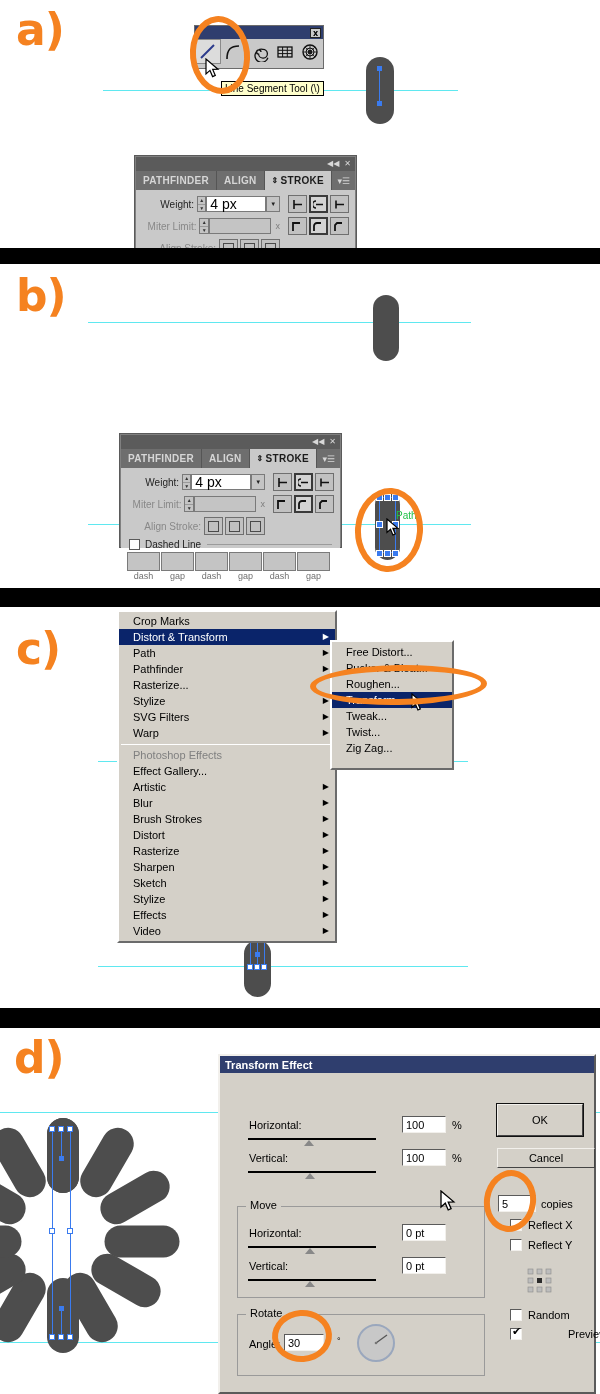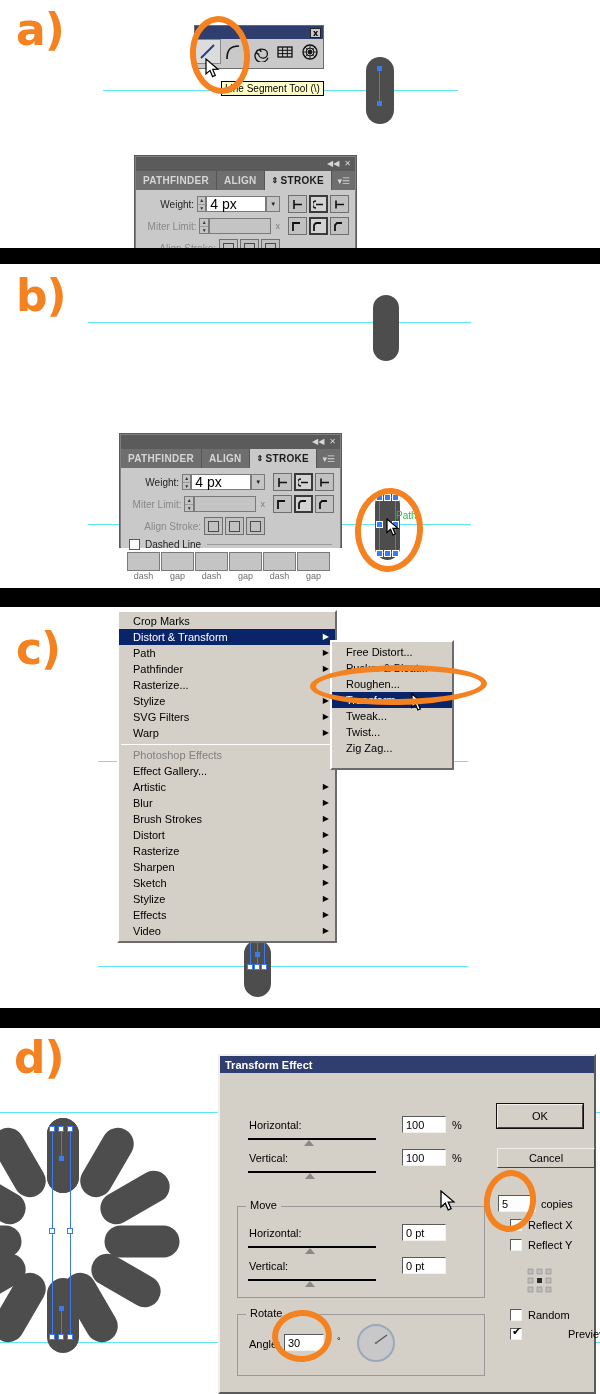--- a/index.html
+++ b/index.html
@@ -625,21 +625,21 @@
     <div class="dlbl" style="left:29px;top:282px;">Angle:</div>
     <div class="dfield" style="left:64px;top:278px;width:40px;justify-content:flex-start;">30</div>
     <div class="dlbl" style="left:117px;top:280px;font-size:9px;">°</div>
     <div class="dial" style="left:137px;top:268px;">
       <svg width="34" height="34" viewBox="0 0 34 34" style="display:block;">
         <line x1="17" y1="17" x2="28" y2="9" stroke="#555" stroke-width="1.2"></line>
         <circle cx="17" cy="17" r="1.3" fill="#777"></circle>
       </svg>
     </div>
 
-    <div class="dbtn def" style="left:277px;top:48px;width:86px;height:24px;">OK</div>
+    <div class="dbtn def" style="left:277px;top:48px;width:86px;height:32px;">OK</div>
     <div class="dbtn" style="left:277px;top:92px;width:98px;height:20px;">Cancel</div>
 
     <div class="dfield" style="left:278px;top:139px;width:38px;justify-content:flex-start;">5</div>
     <div class="dlbl" style="left:321px;top:142px;">copies</div>
 
     <div class="dchk" style="left:290px;top:163px;"></div>
     <div class="dlbl" style="left:308px;top:163px;">Reflect X</div>
 
     <div class="dchk" style="left:290px;top:183px;"></div>
     <div class="dlbl" style="left:308px;top:183px;">Reflect Y</div>

